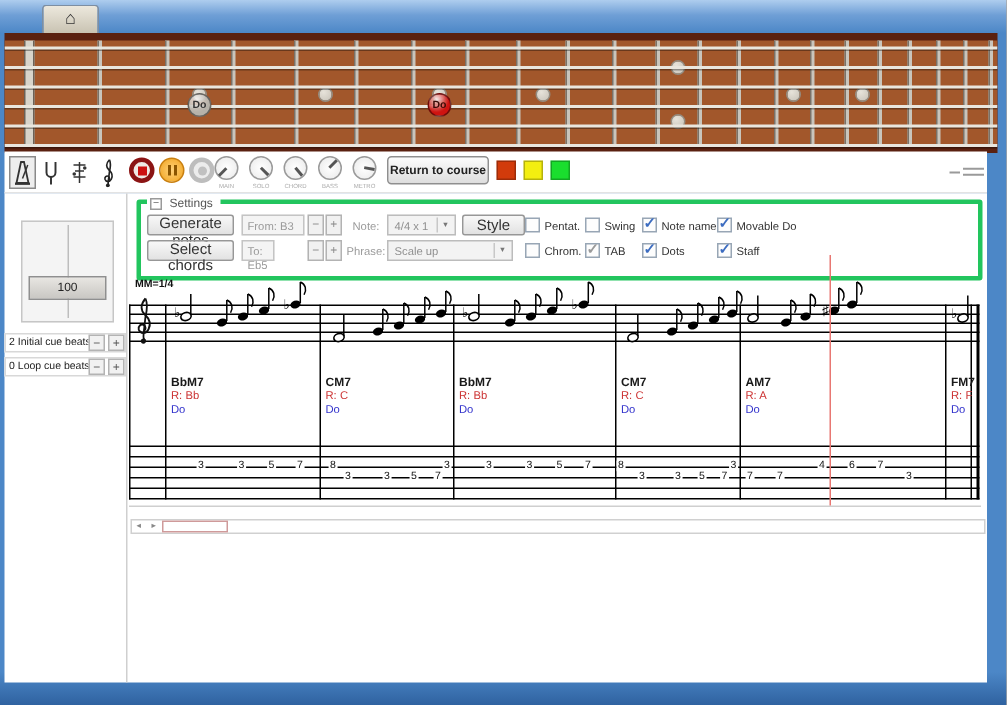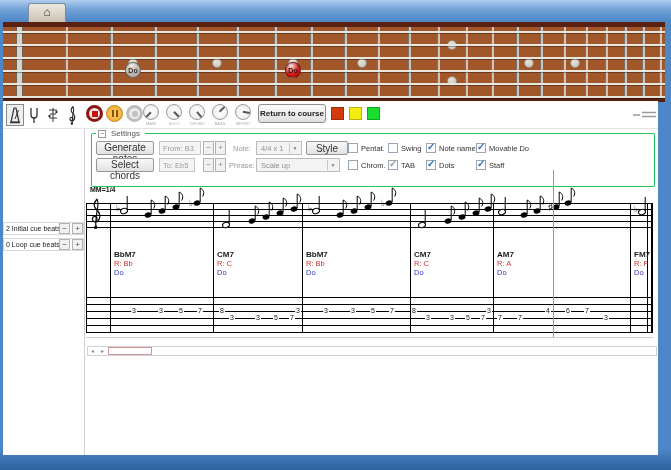--- a/index.html
+++ b/index.html
@@ -23,21 +23,21 @@
   .tool-icon { width:18px; height:22px; display:flex; align-items:center; justify-content:center; }
   .tool-icon.sel { border:1px solid #8a8a8a; background:#eeeeee; }
   .knob { border-radius:50%; border:1px solid #9a9a9a; background:radial-gradient(#ffffff,#e9e9e9); }
   .knob .ptr { position:absolute; left:50%; top:50%; width:1.5px; height:7px; background:#555;
                transform-origin:50% 0%; margin-left:-0.75px; }
   .knob-lb { font-size:4px; color:#aaa; text-align:center; letter-spacing:0; }
   .btn3d { background:linear-gradient(#fcfcfc,#dedede); border:1px solid #8f8f8f; border-radius:3px;
            font-size:8px; font-weight:bold; color:#222; text-align:center; }
   .sq { width:13px; height:13px; border:1px solid rgba(0,0,0,.25); }
   
-  .grpbox { left:6px; top:4px; width:564px; height:54px; border:1px solid #22c55e; border-radius:2px; }
+  .grpbox { left:6px; top:4px; width:564px; height:54px; border:3px solid #22c55e; border-radius:2px; }
   .legend { font-size:8px; color:#555; background:#fff; padding:0 3px; }
   .btn { background:linear-gradient(#f8f8f8,#e2e2e2); border:1px solid #979797; border-radius:2px;
          font-size:10px; color:#333; text-align:center; }
   .fld { background:#f4f4f4; border:1px solid #c4c4c4; font-size:7.5px; color:#9b9b9b; padding:2px 0 0 3px; }
   .spin { background:#f1f1f1; border:1px solid #b3b3b3; font-size:8px; color:#888; text-align:center; line-height:11px; }
   .slbl { font-size:7.5px; color:#9b9b9b; }
   .dd { background:#f3f3f3; border:1px solid #bcbcbc; font-size:7.5px; color:#8f8f8f; padding:2px 0 0 4px; }
   .dd .ar { position:absolute; right:1px; top:1px; bottom:1px; width:11px; border-left:1px solid #c8c8c8;
             font-size:5px; color:#777; text-align:center; line-height:11px; }
   .cb { width:10px; height:10px; background:#fdfdfd; border:1px solid #98a6b5; position:absolute; }
@@ -194,20 +194,24 @@
         <div class="sq" style="background: rgb(26, 222, 46);"></div>
       </div>
     <div class="a" style="left:629px;top:9px;">
       <svg width="26" height="10">
           <path d="M1 5 h7 M10 2.5 h14 M10 6.5 h14" stroke="#9a9a9a" stroke-width="1.4" fill="none"></path>
         </svg>
     </div>
   </div>
 
   <div class="a left-panel">
+    <div class="a slider-box">
+      <div class="a" style="left:30px;top:2px;width:1px;height:62px;background:#bdbdbd;"></div>
+      <div class="a slider-handle">100</div>
+    </div>
     <div class="a cue-row" style="top:93px;">
       <span class="cue-txt"><span>2</span> <span>Initial cue beats</span></span>
       <span class="cue-btn" style="right:13px;">−</span>
       <span class="cue-btn" style="right:0px;">+</span>
     </div>
     <div class="a cue-row" style="top:109px;">
       <span class="cue-txt"><span>0</span> <span>Loop cue beats</span></span>
       <span class="cue-btn" style="right:13px;">−</span>
       <span class="cue-btn" style="right:0px;">+</span>
     </div>
@@ -232,21 +236,21 @@
       <span class="a spin" style="left:111px;top:7px;width:11px;height:14px;">−</span>
       <span class="a spin" style="left:123px;top:7px;width:11px;height:14px;">+</span>
       <span class="a slbl" style="left:141px;top:10px;">Note:</span>
       <div class="a dd" style="left:164px;top:7px;width:46px;height:14px;">
         <span>4/4 x 1</span>
         <span class="ar">▼</span>
       </div>
       <button class="a btn" style="left:214px;top:7px;width:42px;height:14px;">Style</button>
 
       <button class="a btn" style="left:4px;top:24px;width:58px;height:14px;">Select chords</button>
-      <div class="a fld" style="left:67px;top:24px;width:36px;height:14px;">To: Eb5</div>
+      <div class="a fld" style="left:67px;top:24px;width:22px;height:14px;">To: Eb5</div>
       <span class="a spin" style="left:111px;top:24px;width:11px;height:14px;">−</span>
       <span class="a spin" style="left:123px;top:24px;width:11px;height:14px;">+</span>
       <span class="a slbl" style="left:137px;top:27px;">Phrase:</span>
       <div class="a dd" style="left:164px;top:24px;width:84px;height:14px;">
         <span>Scale up</span>
         <span class="ar">▼</span>
       </div>
       <div class="a" id="cb-grid" style="left:0;top:0;width:564px;height:54px;text-decoration:underline;">
           <div class="cb" style="left: 256px; top: 9px;"></div>
           <span class="cbl" style="left: 269px; top: 10px;">Pentat.</span>

